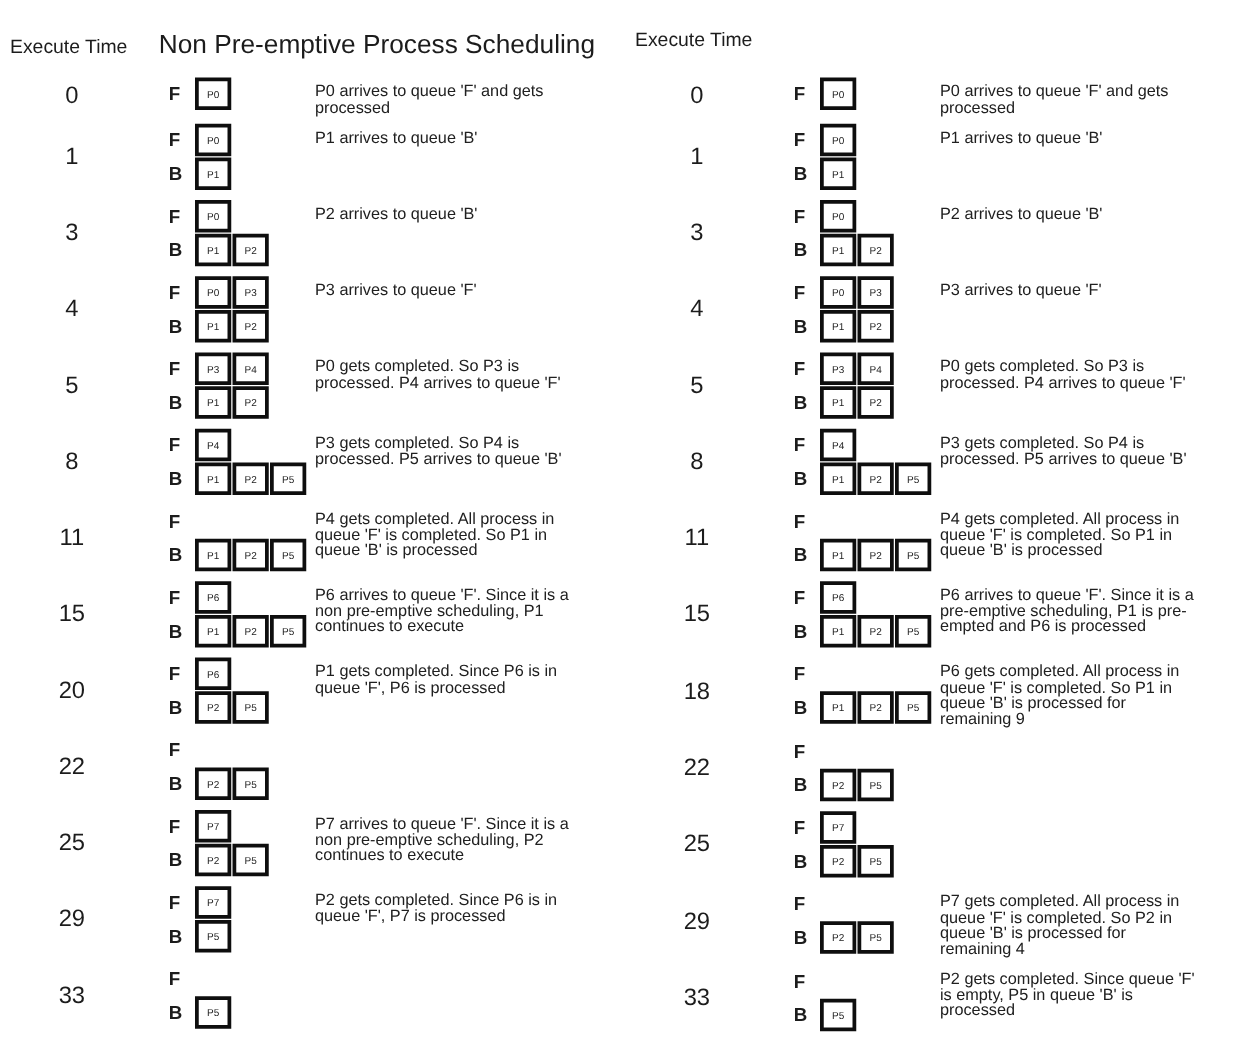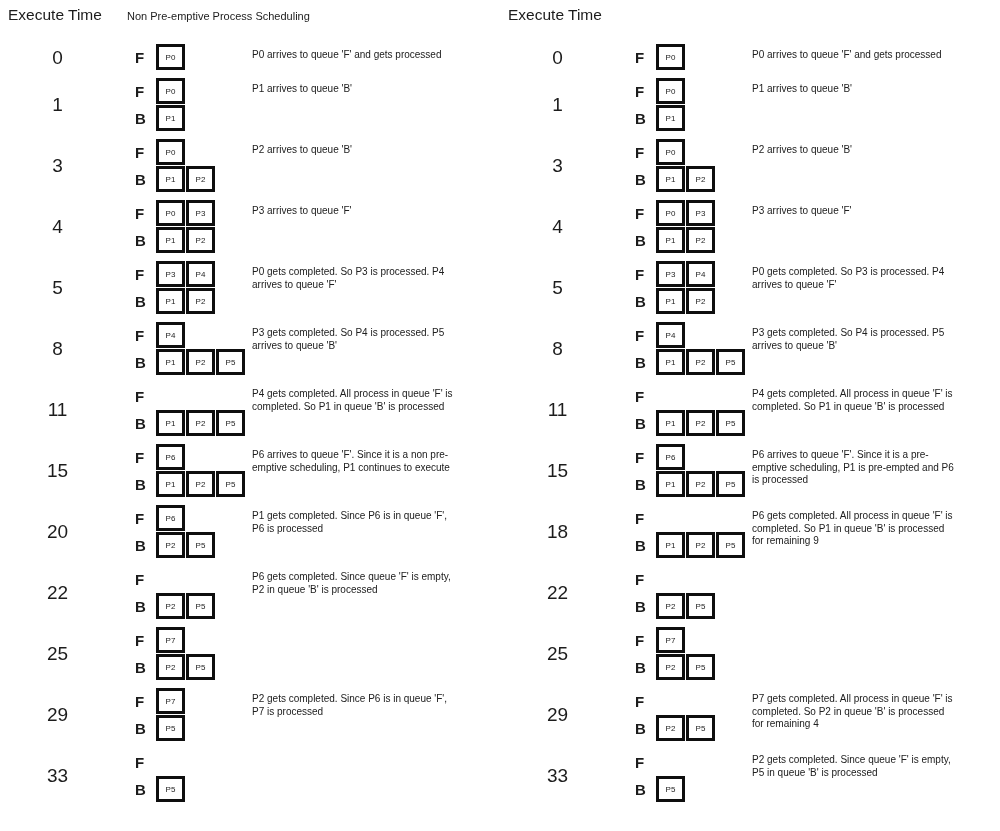--- a/index.html
+++ b/index.html
@@ -3,37 +3,37 @@
 <meta charset="utf-8">
 <style>
   html, body { margin:0; padding:0; background:#ffffff; }
   body {
     width:1000px; height:831px; overflow:hidden;
     font-family:"Liberation Sans", sans-serif;
     color:#1c1c1c;
   }
   .canvas { display:flex; padding-top:6px; width:1000px; }
   .panel { width:500px; flex:0 0 500px; }
-  .phead { display:flex; align-items:baseline; height:30px; }
+  .phead { display:flex; align-items:baseline; height:30px;margin-top:18px; }
   .col-header { width:119px; padding-left:8px; font-size:15.5px; white-space:nowrap; }
-  .ptitle { margin:0; font-size:11px; font-weight:400; white-space:nowrap; }
+  .ptitle { margin:0; font-size:21px; font-weight:400; white-space:nowrap; }
   .rows { padding-top:8px; }
   .row { display:grid; grid-template-columns:115px 137px 1fr; margin-bottom:7px; }
   .time { align-self:center; text-align:center; font-size:19px; line-height:20px; }
   .queue { }
   .qline { display:flex; align-items:center; margin-bottom:1px; min-height:26px; }
   .qlabel { width:21px; margin-left:20px; font-weight:700; font-size:15px; }
   .boxes { display:flex; gap:1px; }
   .pbox {
     width:23px; height:20px; border:3px solid #0e0e0e; background:#ffffff;
     display:flex; align-items:center; justify-content:center;
     font-size:8px; font-weight:400; letter-spacing:0;
   }
   .desc {
-    font-size:10px; line-height:12.5px; max-width:205px;
+    font-size:13px; line-height:12.5px; max-width:205px;
     padding-top:5px; padding-right:10px; color:#202020;
   }
 </style>
 </head>
 <body>
 
 <div class="canvas">
 
   <section class="panel">
     <header class="phead">
@@ -215,39 +215,39 @@
               <div class="boxes"></div>
             </div>
             <div class="qline">
               <div class="qlabel">B</div>
               <div class="boxes">
                 <div class="pbox">P2</div>
                 <div class="pbox">P5</div>
               </div>
             </div>
           </div>
-          <div class="desc">P6 gets completed. Since queue 'F' is empty, P2 in queue 'B' is processed</div>
         </div>
         <div class="row">
           <div class="time">25</div>
           <div class="queue">
             <div class="qline">
               <div class="qlabel">F</div>
               <div class="boxes">
                 <div class="pbox">P7</div>
               </div>
             </div>
             <div class="qline">
               <div class="qlabel">B</div>
               <div class="boxes">
                 <div class="pbox">P2</div>
                 <div class="pbox">P5</div>
               </div>
             </div>
           </div>
+          <div class="desc">P7 arrives to queue 'F'. Since it is a non pre-emptive scheduling, P2 continues to execute</div>
         </div>
         <div class="row">
           <div class="time">29</div>
           <div class="queue">
             <div class="qline">
               <div class="qlabel">F</div>
               <div class="boxes">
                 <div class="pbox">P7</div>
               </div>
             </div>

